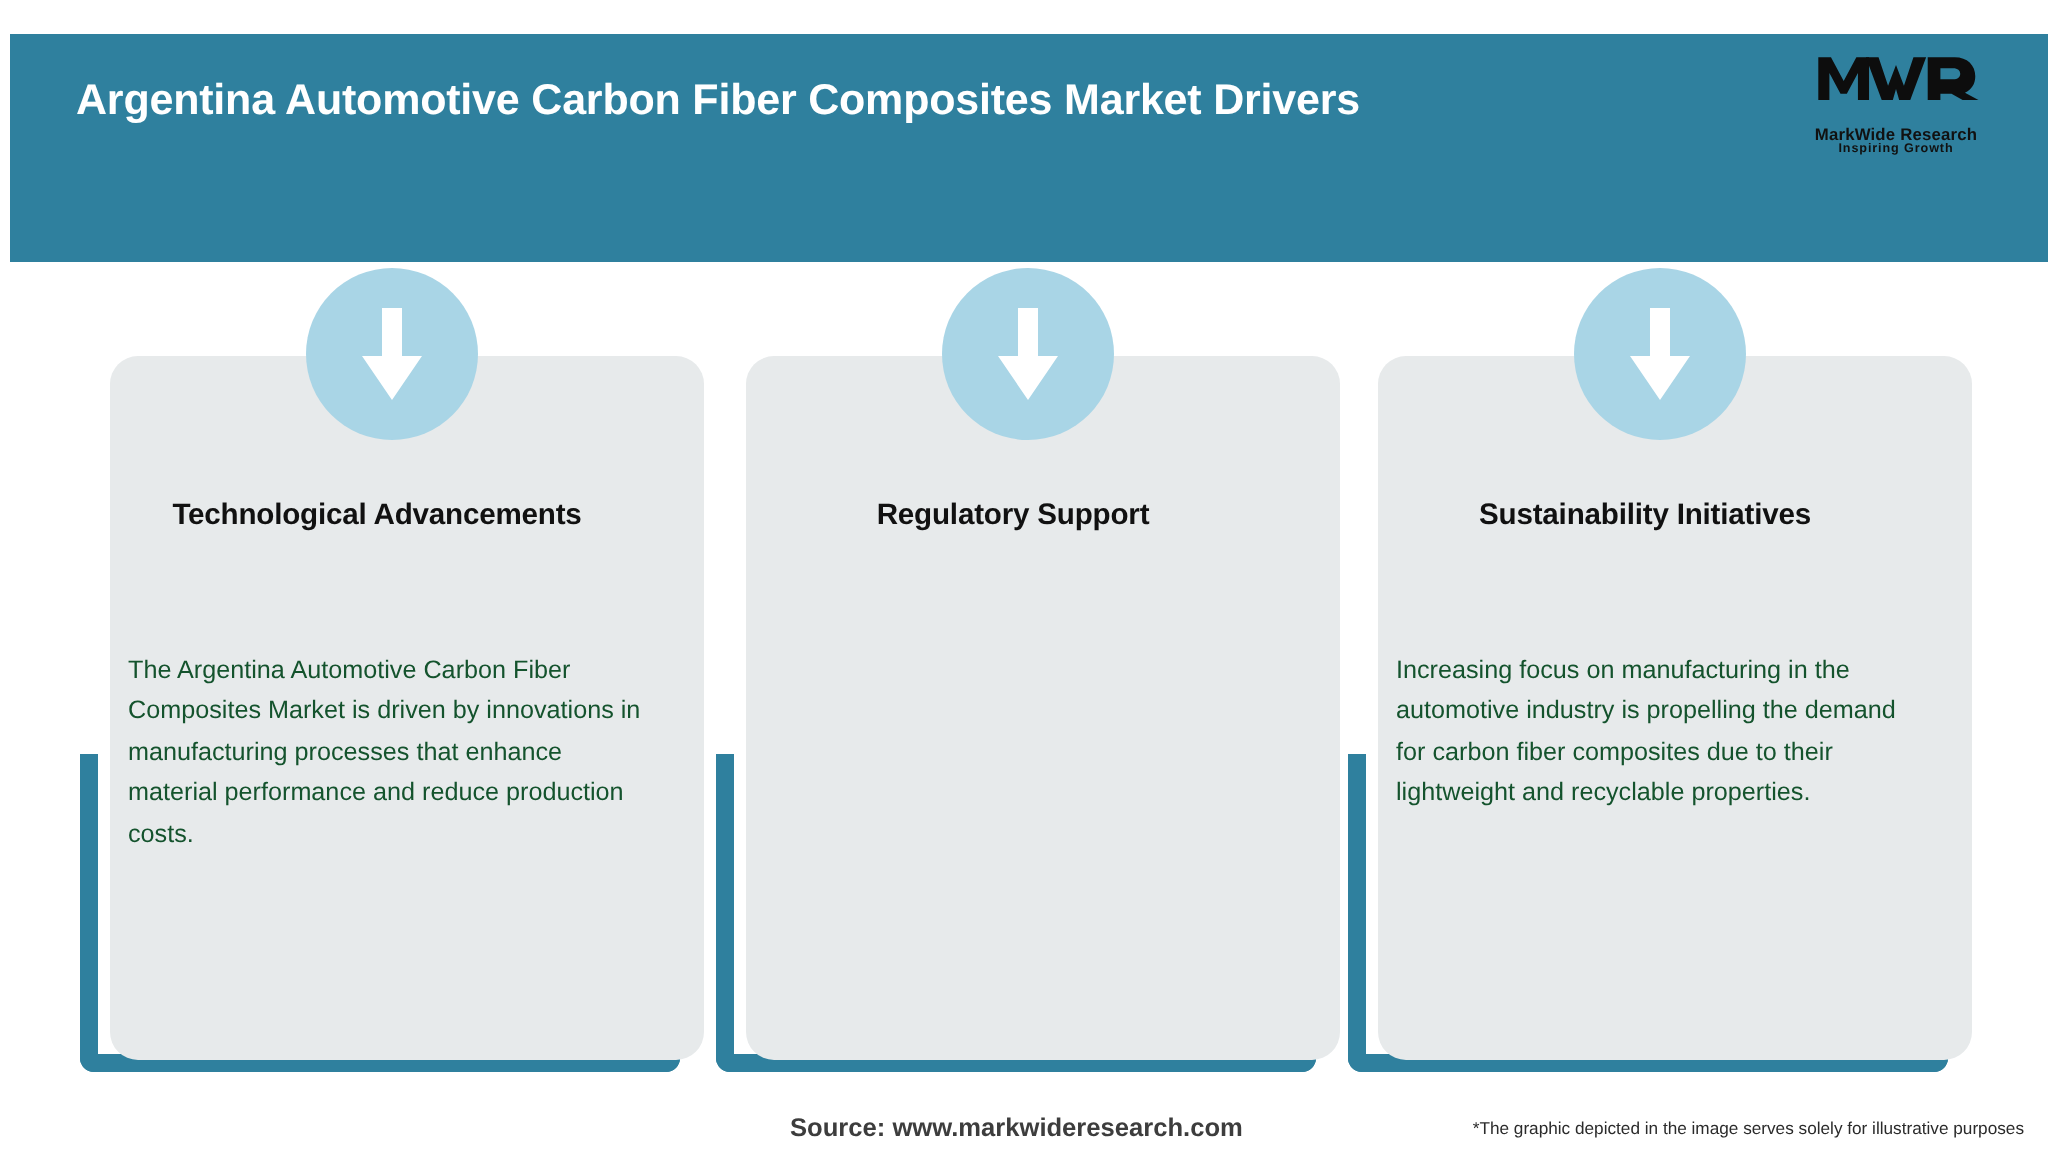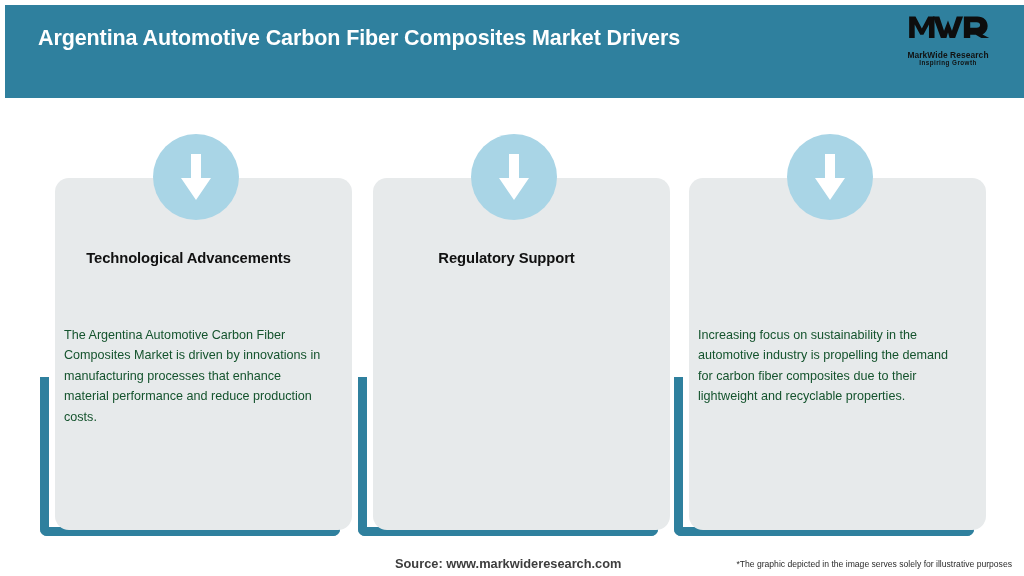--- a/index.html
+++ b/index.html
@@ -12,23 +12,23 @@
     height: 576px;
     overflow: hidden;
     font-family: "Liberation Sans", sans-serif;
     position: relative;
   }
 
   
   .header-band {
     position: absolute;
     left: 5px;
-    top: 5px;
+    top: 17px;
     width: 1019px;
-    height: 93px;
+    height: 114px;
     background: #2f809e;
     box-sizing: border-box;
   }
   .header-title {
     position: absolute;
     left: 33px;
     top: 21px;
     font-size: 21.5px;
     font-weight: bold;
     color: #ffffff;
@@ -228,19 +228,20 @@
   </div>
 
   <div class="card-block c2">
     <div class="u-frame"></div>
     <div class="card-panel"></div>
     <div class="card-icon-circle">
       <svg class="arrow-svg" viewBox="0 0 40 50" aria-hidden="true">
         <polygon points="15,2 25,2 25,26 35,26 20,48 5,26 15,26" fill="#ffffff"></polygon>
       </svg>
     </div>
-    <div class="card-desc">Increasing focus on sustainability in the automotive industry is propelling the demand for carbon fiber composites due to their lightweight and recyclable properties.</div>
+    <div class="card-title">Sustainability Initiatives</div>
+    <div class="card-desc">Increasing focus on manufacturing in the automotive industry is propelling the demand for carbon fiber composites due to their lightweight and recyclable properties.</div>
   </div>
 
 </div>
 
 <div class="footer-source">Source: www.markwideresearch.com</div>
 <div class="footer-disclaimer">*The graphic depicted in the image serves solely for illustrative purposes</div>
 
 </body></html>

